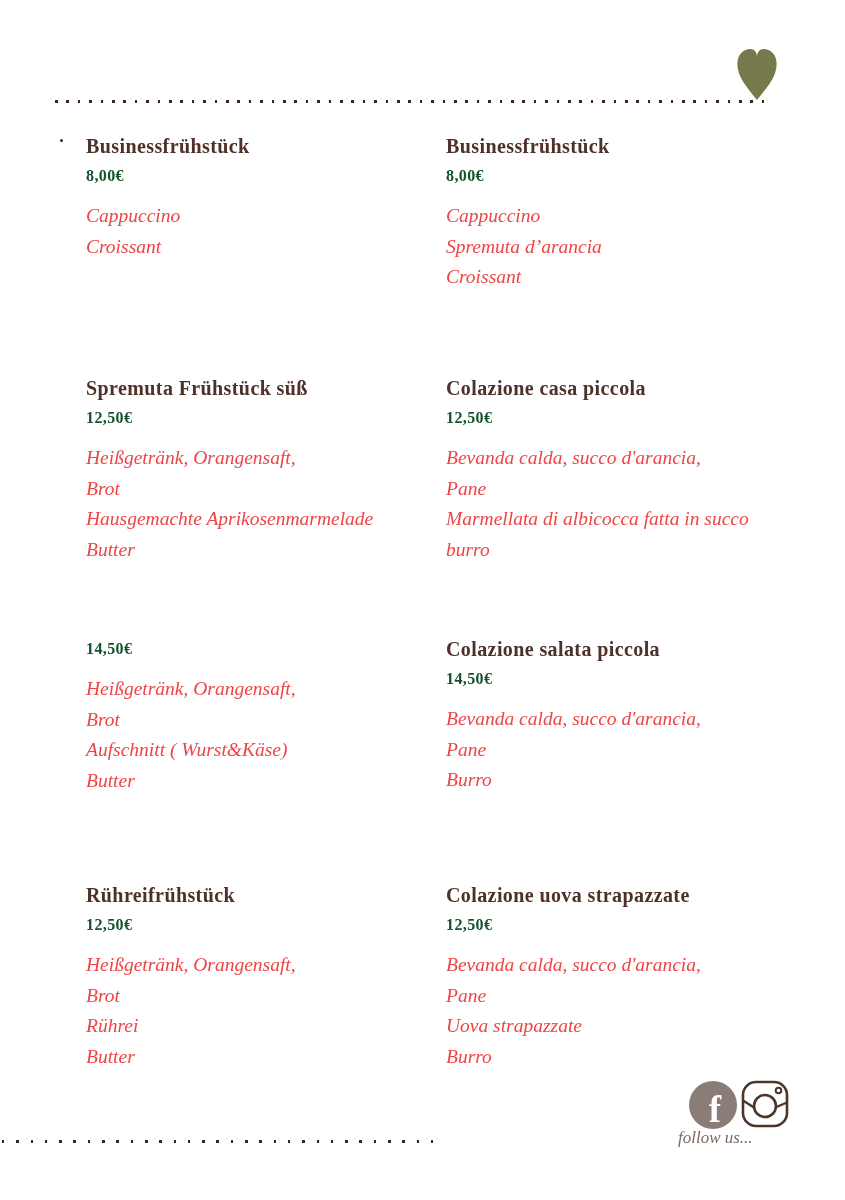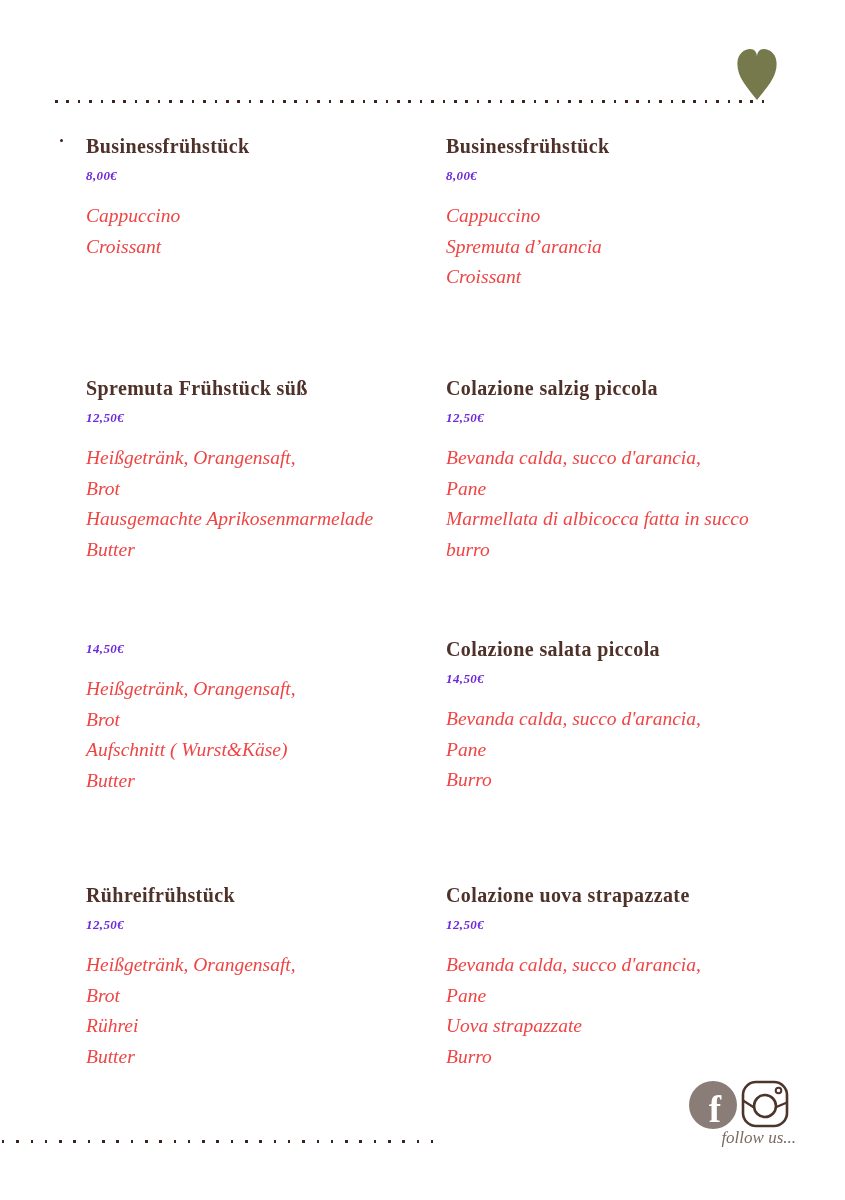--- a/index.html
+++ b/index.html
@@ -55,26 +55,25 @@
   .block-left  { left: 86px; }
   .block-right { left: 446px; }
   .item-title {
     font-size: 20px;
     line-height: 30px;
     font-weight: 700;
     letter-spacing: 0.4px;
     color: #4e3129;
   }
   .item-price {
-    font-size: 13px;
+    font-size: 16px;
     line-height: 30px;
     font-weight: 700;
     letter-spacing: 0.4px;
-    color: #6d28d9;
-    font-style: italic;
+    color: #14532d;
   }
   .item-desc { margin-top: 10px; }
   .desc-line {
     font-size: 19.5px;
     line-height: 30.5px;
     font-style: italic;
     color: #ef4444;
     white-space: nowrap;
   }
 
@@ -101,21 +100,21 @@
   .ig-icon {
     position: absolute;
     left: 740px; top: 1079px;
     width: 50px; height: 50px;
     cursor: pointer;
   }
   .follow-us {
     position: absolute;
     left: 678px; top: 1128px;
     width: 118px;
-    text-align: right;
+    text-align: left;
     font-style: italic;
     font-size: 17px;
     color: #7b6a61;
   }
 </style>
 </head>
 <body>
 
 <div class="page">
 
@@ -151,21 +150,21 @@
       <div class="item-title">Spremuta Frühstück süß</div>
       <div class="item-price">12,50€</div>
       <div class="item-desc">
         <div class="desc-line">Heißgetränk, Orangensaft,</div>
         <div class="desc-line">Brot</div>
         <div class="desc-line">Hausgemachte Aprikosenmarmelade</div>
         <div class="desc-line">Butter</div>
       </div>
     </div>
     <div class="block block-right">
-      <div class="item-title">Colazione salzig piccola</div>
+      <div class="item-title">Colazione casa piccola</div>
       <div class="item-price">12,50€</div>
       <div class="item-desc">
         <div class="desc-line">Bevanda calda, succo d'arancia,</div>
         <div class="desc-line">Pane</div>
         <div class="desc-line">Marmellata di albicocca fatta in succo</div>
         <div class="desc-line">burro</div>
       </div>
     </div>
   </div>
 

